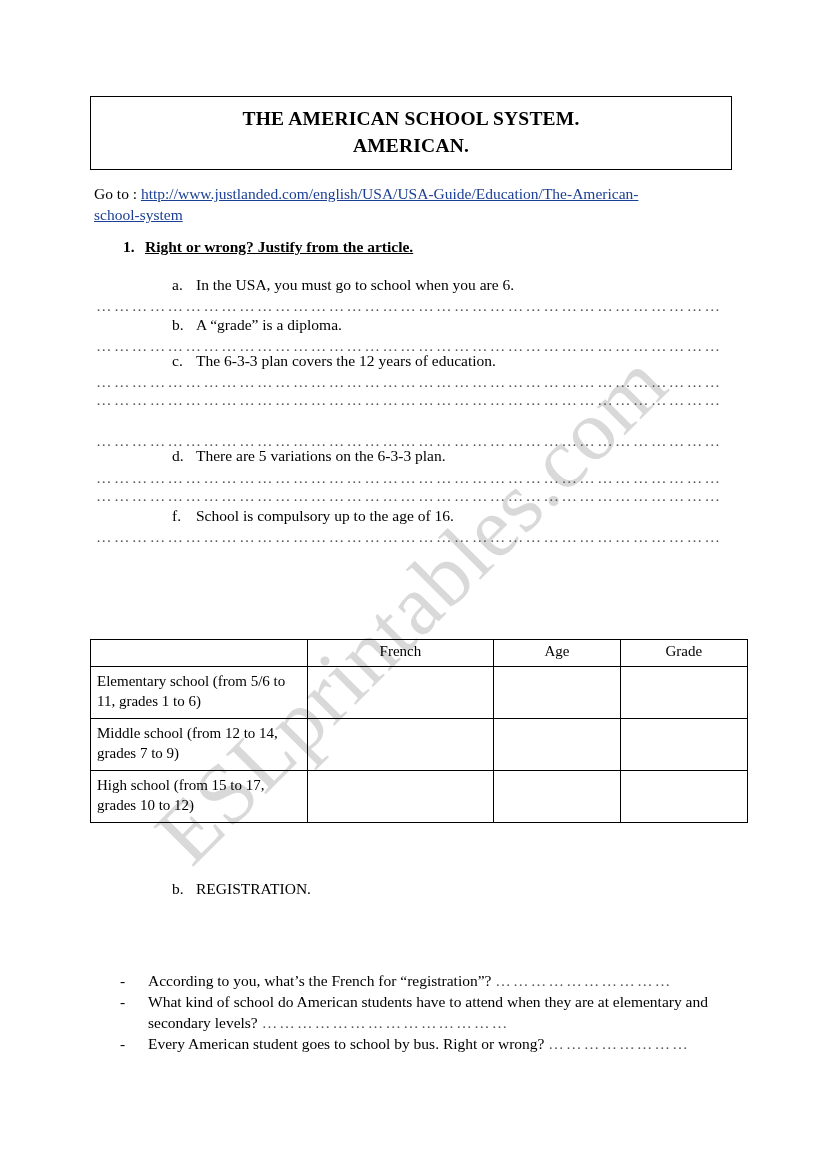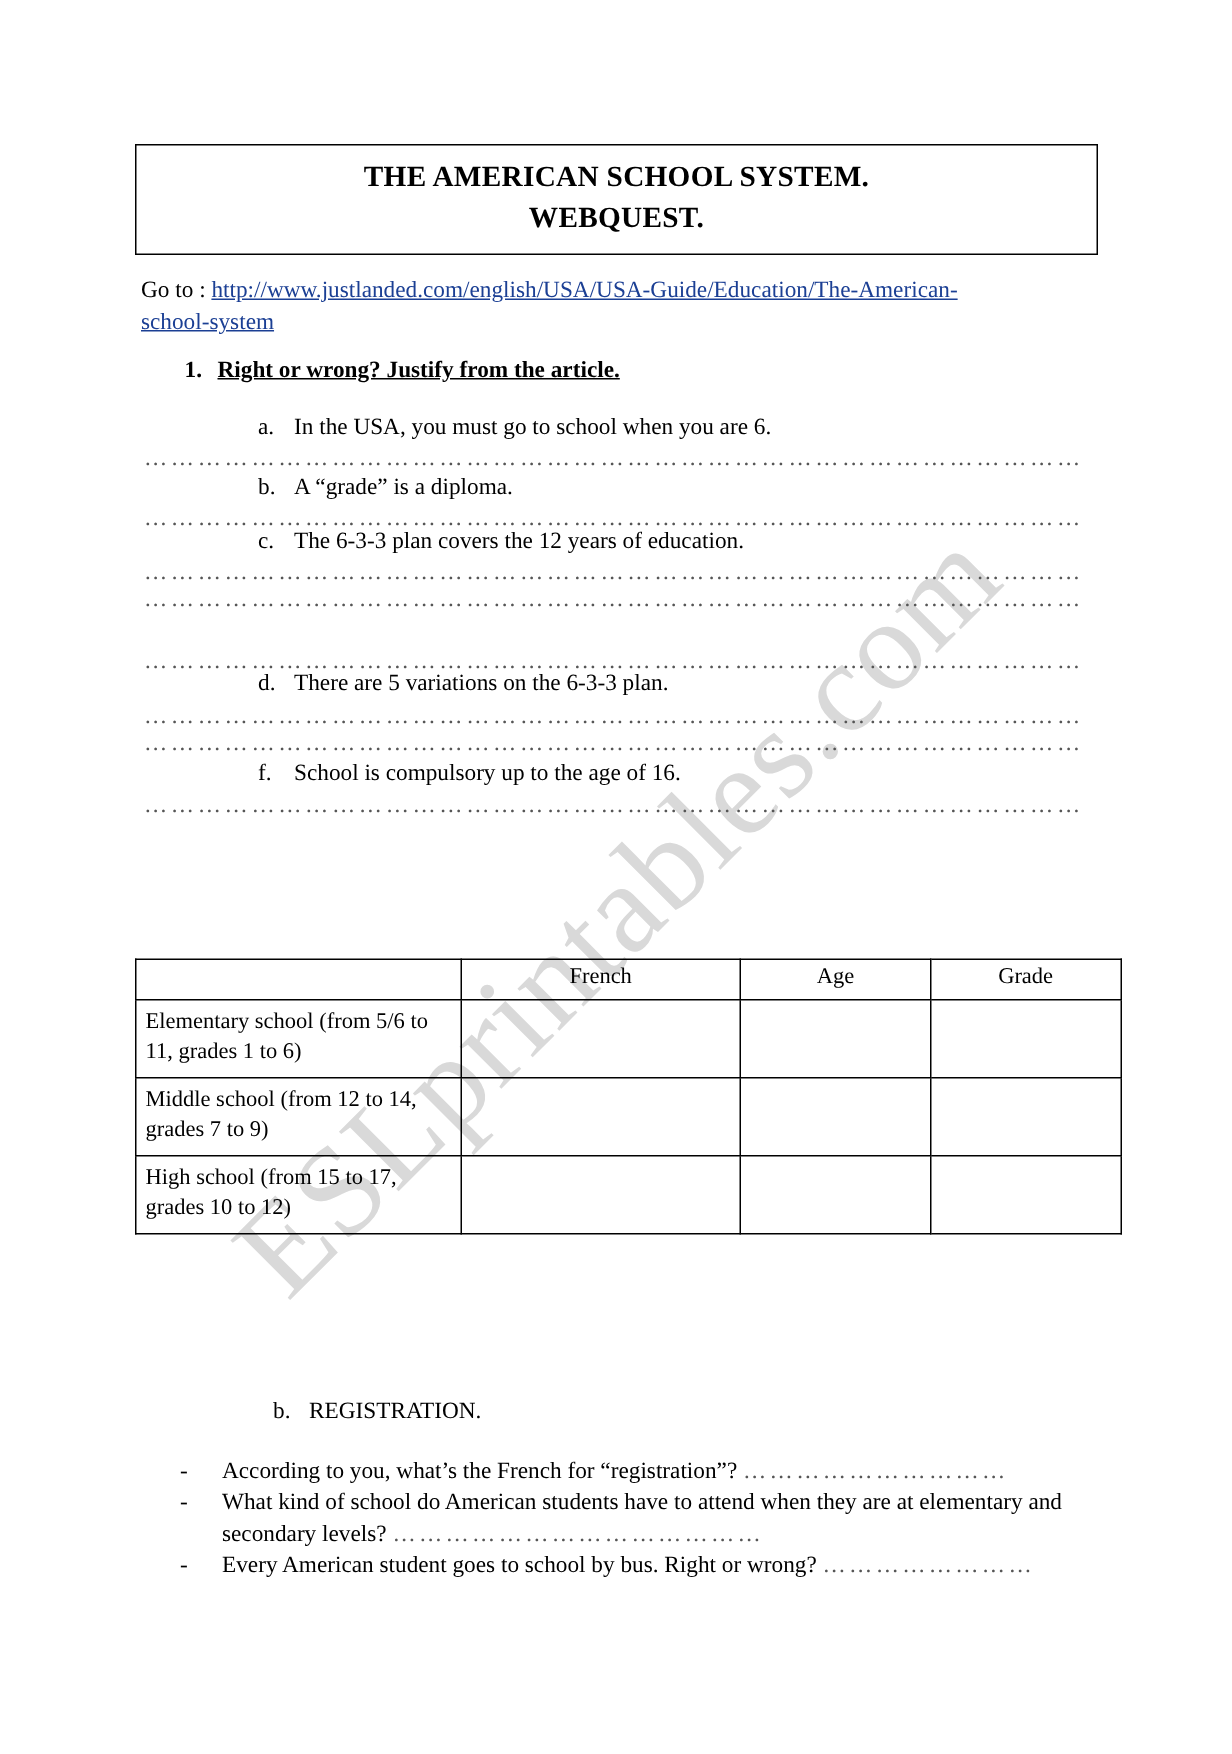--- a/index.html
+++ b/index.html
@@ -148,21 +148,21 @@
 </style>
 </head>
 <body>
 
 <div class="watermark">ESLprintables.com</div>
 
 <div class="page">
 
   <div class="title-box">
     <div class="title-line">THE AMERICAN SCHOOL SYSTEM.</div>
-    <div class="title-line">WEBQUEST.</div>
+    <div class="title-line">AMERICAN.</div>
   </div>
 
   <div class="goto">
     <span>Go to : </span><a href="#">http://www.justlanded.com/english/USA/USA-Guide/Education/The-American-</a><br>
     <a href="#">school-system</a>
   </div>
 
   <div class="q-head" style="left:123px; top:238px;">
     <span class="num">1.</span><span class="txt">Right or wrong? Justify from the article.</span>
   </div>
@@ -222,21 +222,21 @@
       </tr>
       <tr style="height:52px;">
         <td class="rowlabel">High school (from 15 to 17, grades 10 to 12)</td>
         <td class="cell-blank"></td>
         <td class="cell-blank"></td>
         <td class="cell-blank"></td>
       </tr>
     </tbody>
   </table>
 
-  <div class="item" style="left:172px; top:932px;margin-left:10px;">
+  <div class="item" style="left:172px; top:880px;">
     <span class="let">b.</span><span>REGISTRATION.</span>
   </div>
 
   <div class="dash-item" style="left:148px; top:970px; width:580px;">
     <span class="dash">-</span>
     <span>According to you, what’s the French for “registration”? </span><span class="inline-dots">…………………………</span>
   </div>
 
   <div class="dash-item" style="left:148px; top:991px; width:578px;">
     <span class="dash">-</span>

